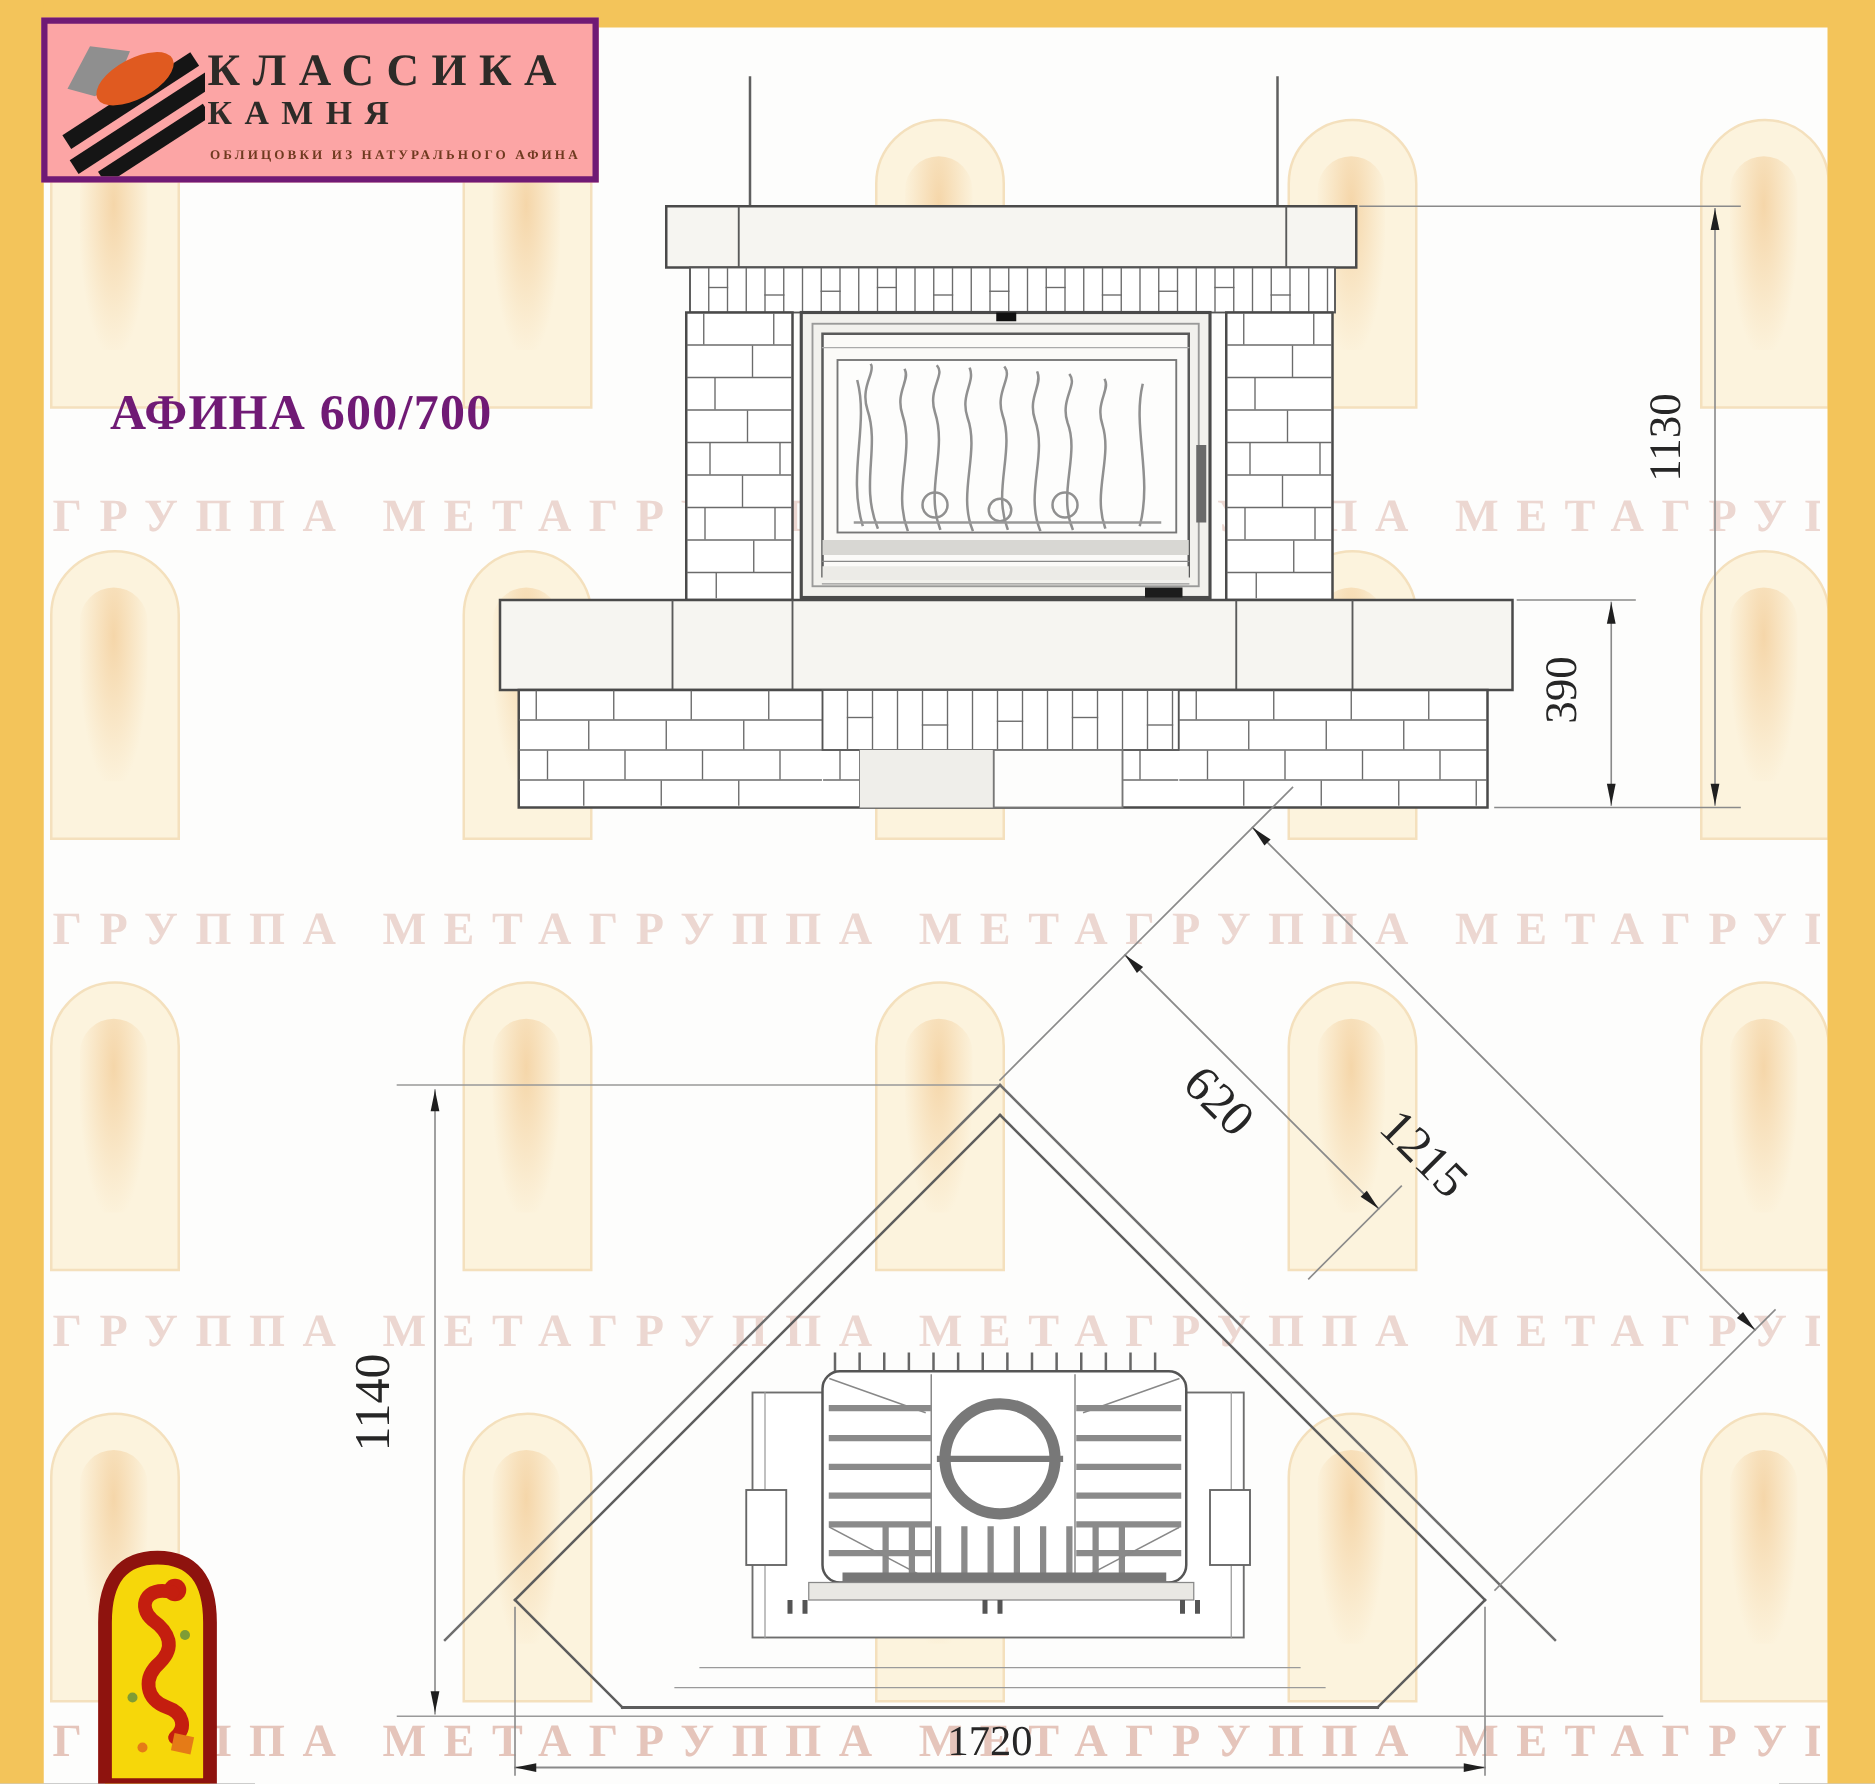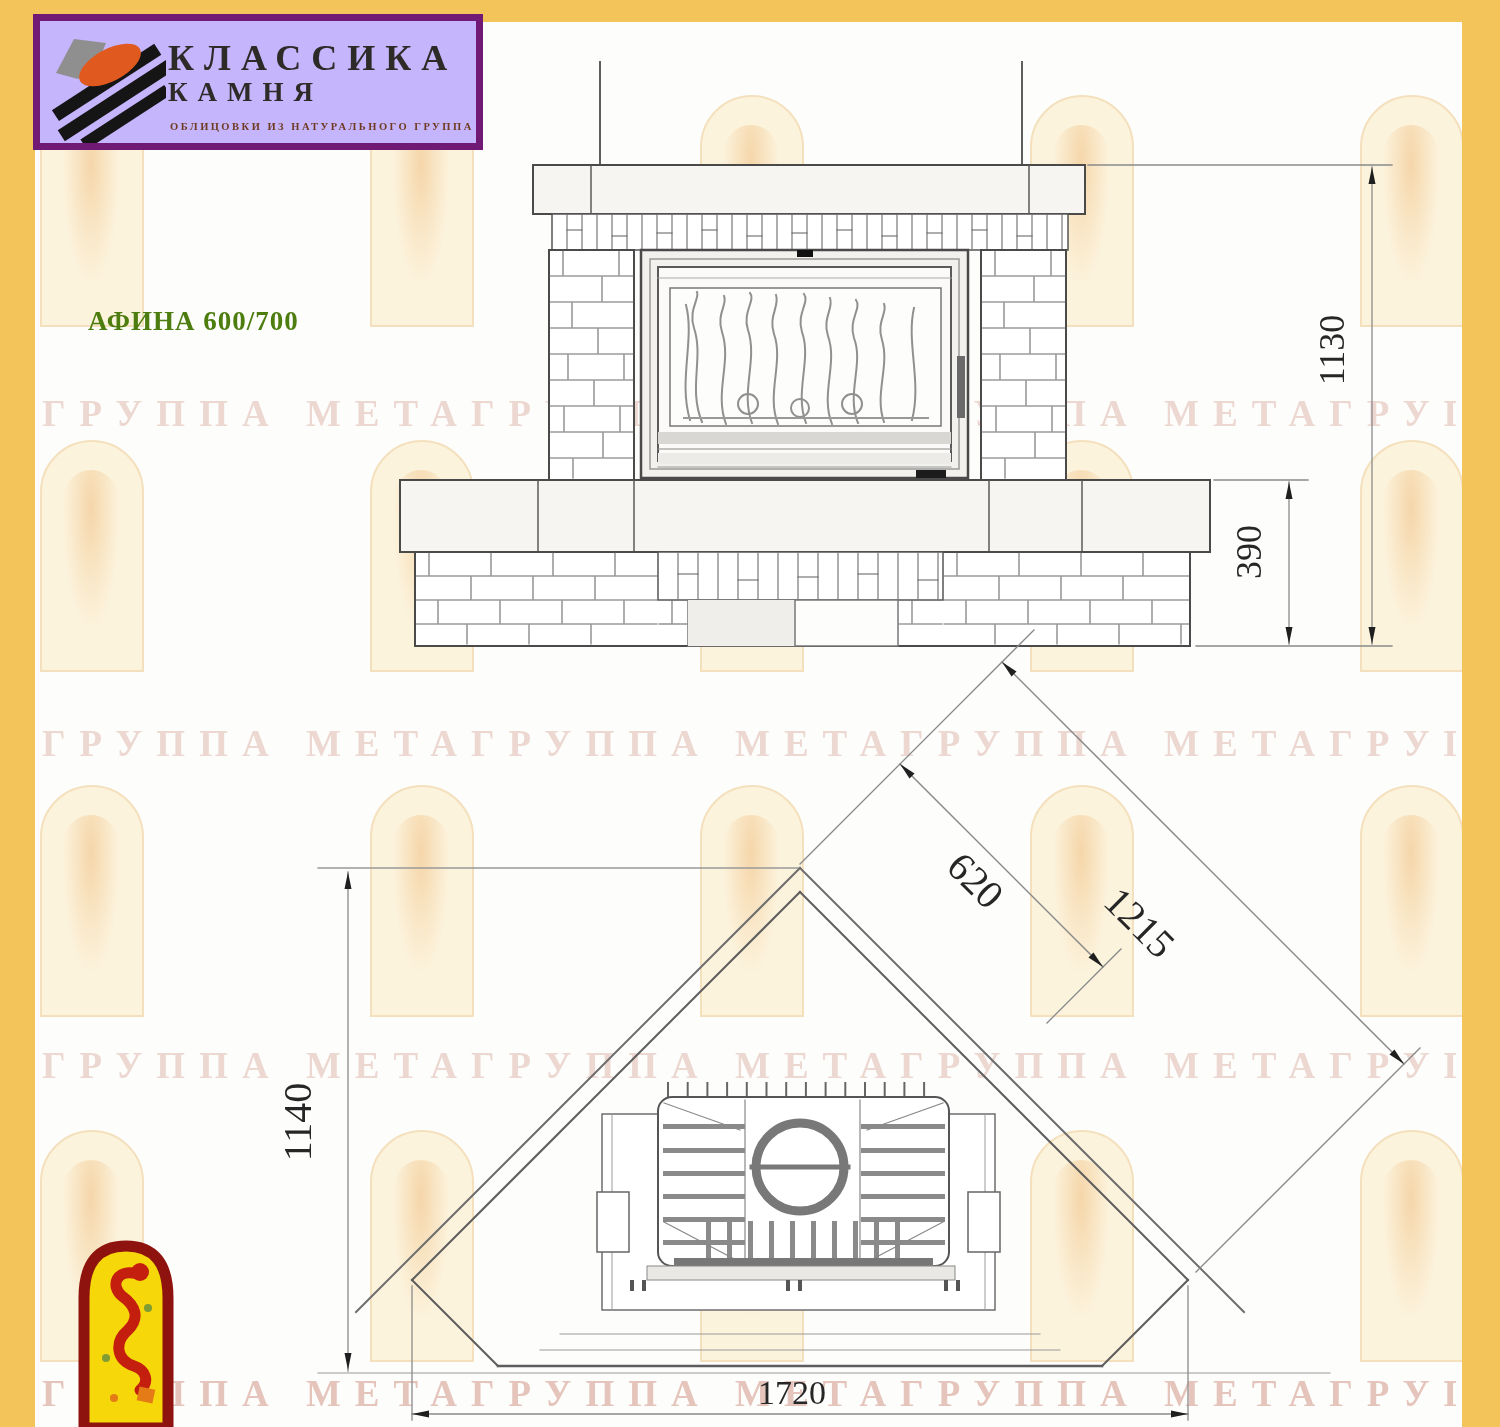--- a/index.html
+++ b/index.html
@@ -10,26 +10,26 @@
   .band-right{position:absolute;right:0;top:0;width:38px;height:100%;background:#f3c45a;z-index:4;}
   .wm-band{position:absolute;left:42px;right:44px;height:40px;overflow:hidden;white-space:nowrap;
            font-weight:bold;font-size:37px;letter-spacing:14px;color:rgba(199,128,108,0.30);z-index:1;}
   .wm-strong{color:rgba(199,128,108,0.45);}
   .arch{position:absolute;width:104px;height:232px;background:#fcf3dd;border:2px solid #f4e0bd;
         border-radius:52px 52px 0 0;z-index:0;box-sizing:border-box;}
   .arch::after{content:"";position:absolute;left:22px;top:28px;width:54px;height:155px;
         border-radius:27px 27px 0 0;
         background:radial-gradient(ellipse at 50% 25%, #f5d6a9 0%, rgba(245,214,169,0.25) 55%, rgba(245,214,169,0) 75%);}
   svg.drawing{position:absolute;left:0;top:0;z-index:2;}
-  .logo-box{position:absolute;left:33px;top:14px;width:436px;height:122px;background:#c4b5fd;
-            border:7px solid #701a75;z-index:5;}
+  .logo-box{position:absolute;left:33px;top:14px;width:436px;height:122px;background:#fca5a5;
+            border:5px solid #701a75;z-index:5;}
   .brand-l1{position:absolute;left:128px;top:16px;font-size:36px;letter-spacing:10px;color:#2d2b28;font-weight:600;}
   .brand-l2{position:absolute;left:128px;top:56px;font-size:27px;letter-spacing:10px;color:#2d2b28;font-weight:600;}
   .brand-sub{position:absolute;left:130px;top:100px;font-size:10.5px;font-weight:bold;color:#6f3a20;letter-spacing:2.5px;}
-  .title{position:absolute;left:88px;top:306px;font-size:27px;font-weight:bold;color:#4d7c0f;
+  .title{position:absolute;left:88px;top:306px;font-size:40px;font-weight:bold;color:#701a75;
          letter-spacing:1px;z-index:3;}
   .corner-logo{position:absolute;left:76px;top:1238px;z-index:5;}
   .dim{font-family:"Liberation Serif",serif;fill:#262626;}
   .d34{font-size:34px;}
   .d36{font-size:36px;}
   .d40{font-size:40px;}
 </style>
 </head>
 <body>
 
@@ -414,21 +414,21 @@
       <g transform="rotate(-33 60 62)">
         <rect x="2" y="52" width="122" height="13" fill="#151515"></rect>
         <rect x="-4" y="72" width="130" height="13" fill="#151515"></rect>
         <rect x="10" y="92" width="100" height="12" fill="#151515"></rect>
       </g>
       <polygon points="10,48 28,14 60,18 50,42 32,54" fill="#8f8f8f"></polygon>
       <ellipse cx="64" cy="40" rx="34" ry="16" fill="#e05a20" transform="rotate(-28 64 40)"></ellipse>
     </svg>
     <div class="brand-l1">КЛАССИКА</div>
     <div class="brand-l2">КАМНЯ</div>
-    <div class="brand-sub">ОБЛИЦОВКИ ИЗ НАТУРАЛЬНОГО ГРУППА</div>
+    <div class="brand-sub">ОБЛИЦОВКИ ИЗ НАТУРАЛЬНОГО АФИНА</div>
   </div>
 
   <div class="title">АФИНА 600/700</div>
 
   <svg class="corner-logo" width="100" height="190" viewBox="0 0 100 190">
     <path d="M8 190 L8 60 Q8 8 50 8 Q92 8 92 60 L92 190 Z" fill="#f6d70a" stroke="#8e130e" stroke-width="11"></path>
     <circle cx="64" cy="34" r="9" fill="#c41e0f"></circle>
     <path d="M62 36 C40 30 34 48 46 58 C60 68 64 80 52 92 C38 104 40 122 58 128 C70 132 74 144 64 152" stroke="#c41e0f" stroke-width="11" fill="none" stroke-linecap="round"></path>
     <rect x="62" y="150" width="16" height="14" fill="#e57b17" transform="rotate(12 70 157)"></rect>
     <circle cx="30" cy="120" r="4" fill="#7f9c35"></circle>

